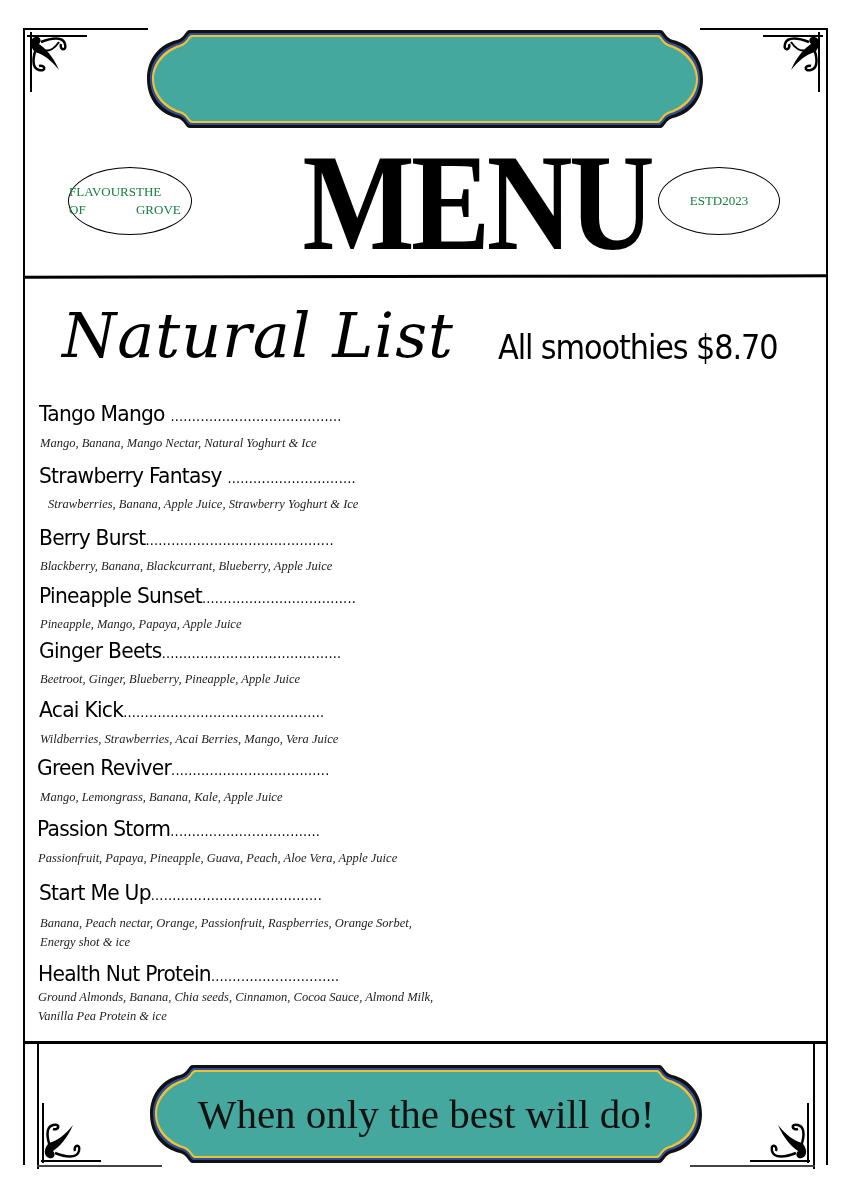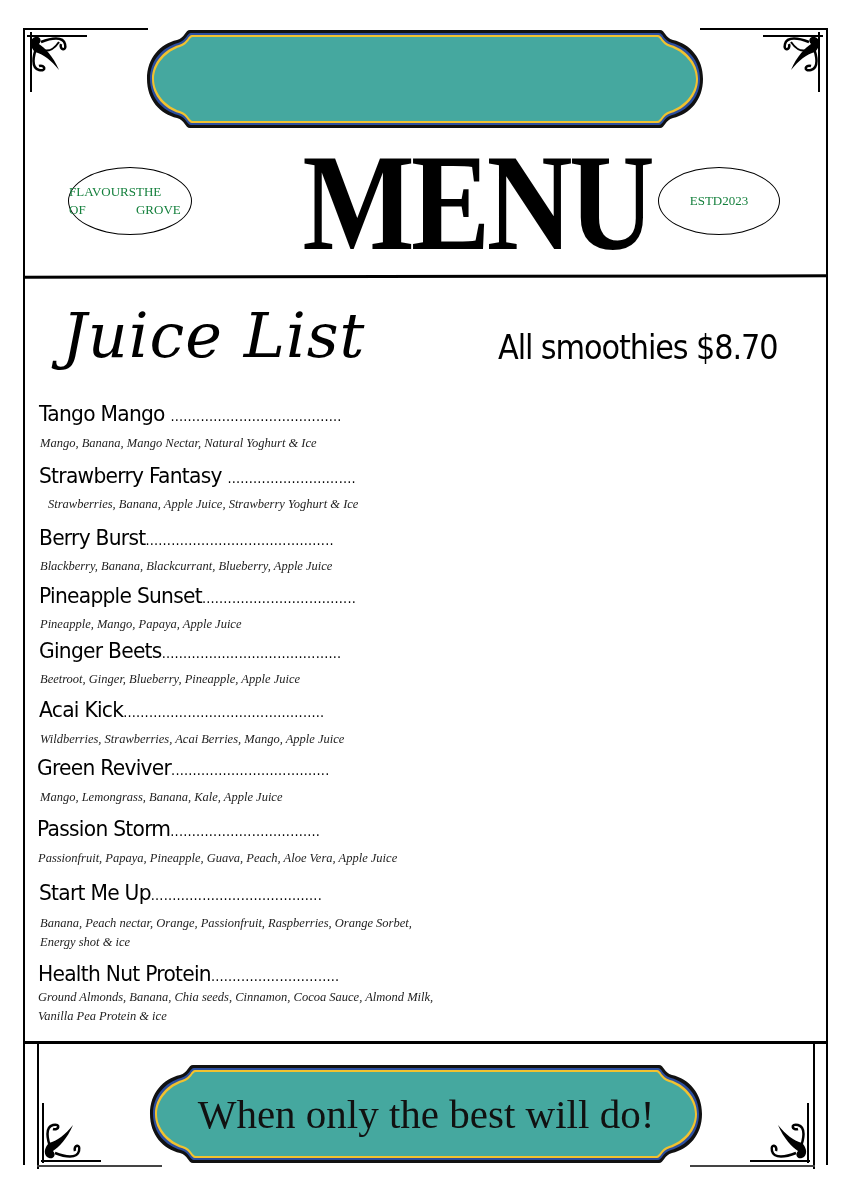--- a/index.html
+++ b/index.html
@@ -98,40 +98,40 @@
   <span>FLAVOURS OF</span>
   <span>THE GROVE</span>
 </div>
 <div class="oval" style="left:658px;top:167px;width:120px;height:66px;">
   <span>ESTD</span>
   <span>2023</span>
 </div>
 
 <div class="abs menu-word">MENU</div>
 
-<div class="abs drinks-title">Juice List</div>
+<div class="abs drinks-title">Natural List</div>
 <div class="abs price-note">All smoothies $8.70</div>
 
 <div class="item-name" style="left:39px;top:400px;"><span>Tango Mango</span> <span class="dots">........................................</span></div>
 <div class="item-desc" style="left:40px;top:434px;">Mango, Banana, Mango Nectar, Natural Yoghurt &amp; Ice</div>
 
 <div class="item-name" style="left:39px;top:462px;"><span>Strawberry Fantasy</span> <span class="dots">..............................</span></div>
 <div class="item-desc" style="left:48px;top:495px;">Strawberries, Banana, Apple Juice, Strawberry Yoghurt &amp; Ice</div>
 
 <div class="item-name" style="left:39px;top:524px;"><span>Berry Burst</span><span class="dots">............................................</span></div>
 <div class="item-desc" style="left:40px;top:557px;">Blackberry, Banana, Blackcurrant, Blueberry, Apple Juice</div>
 
 <div class="item-name" style="left:39px;top:582px;"><span>Pineapple Sunset</span><span class="dots">....................................</span></div>
 <div class="item-desc" style="left:40px;top:615px;">Pineapple, Mango, Papaya, Apple Juice</div>
 
 <div class="item-name" style="left:39px;top:637px;"><span>Ginger Beets</span><span class="dots">..........................................</span></div>
 <div class="item-desc" style="left:40px;top:670px;">Beetroot, Ginger, Blueberry, Pineapple, Apple Juice</div>
 
 <div class="item-name" style="left:39px;top:696px;"><span>Acai Kick</span><span class="dots">...............................................</span></div>
-<div class="item-desc" style="left:40px;top:730px;">Wildberries, Strawberries, Acai Berries, Mango, Apple Juice</div>
+<div class="item-desc" style="left:40px;top:730px;">Wildberries, Strawberries, Acai Berries, Mango, Vera Juice</div>
 
 <div class="item-name" style="left:37px;top:754px;"><span>Green Reviver</span><span class="dots">.....................................</span></div>
 <div class="item-desc" style="left:40px;top:788px;">Mango, Lemongrass, Banana, Kale, Apple Juice</div>
 
 <div class="item-name" style="left:37px;top:815px;"><span>Passion Storm</span><span class="dots">...................................</span></div>
 <div class="item-desc" style="left:38px;top:849px;">Passionfruit, Papaya, Pineapple, Guava, Peach, Aloe Vera, Apple Juice</div>
 
 <div class="item-name" style="left:39px;top:879px;"><span>Start Me Up</span><span class="dots">........................................</span></div>
 <div class="item-desc" style="left:40px;top:914px;">Banana, Peach nectar, Orange, Passionfruit, Raspberries, Orange Sorbet,</div>
 <div class="item-desc" style="left:40px;top:933px;">Energy shot &amp; ice</div>

